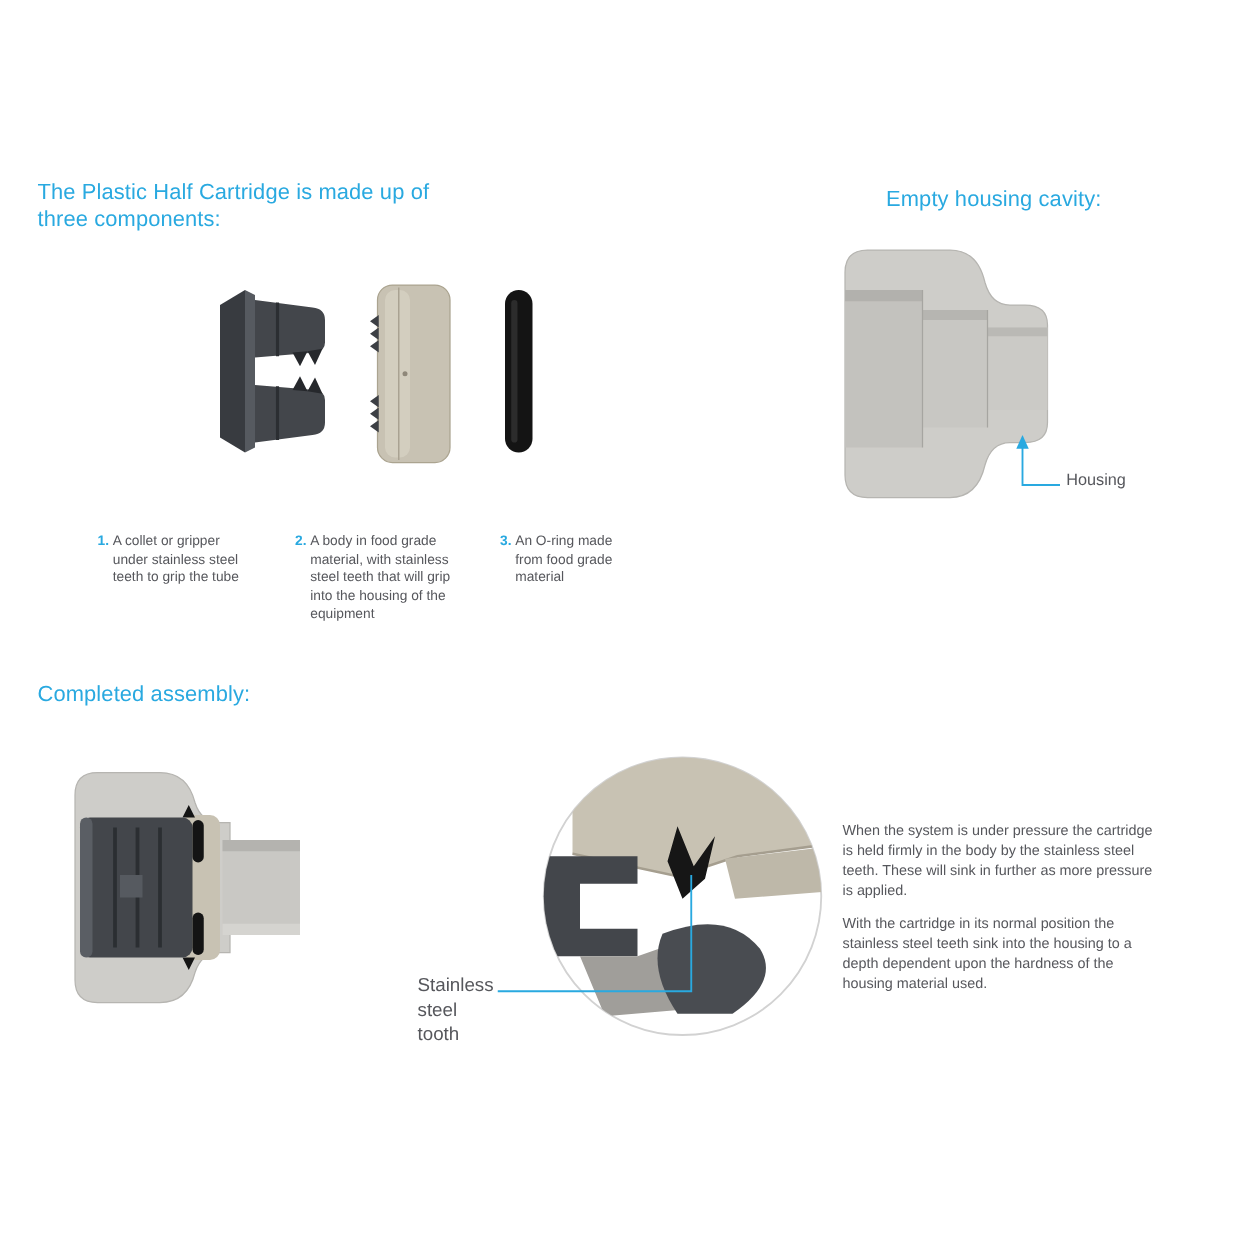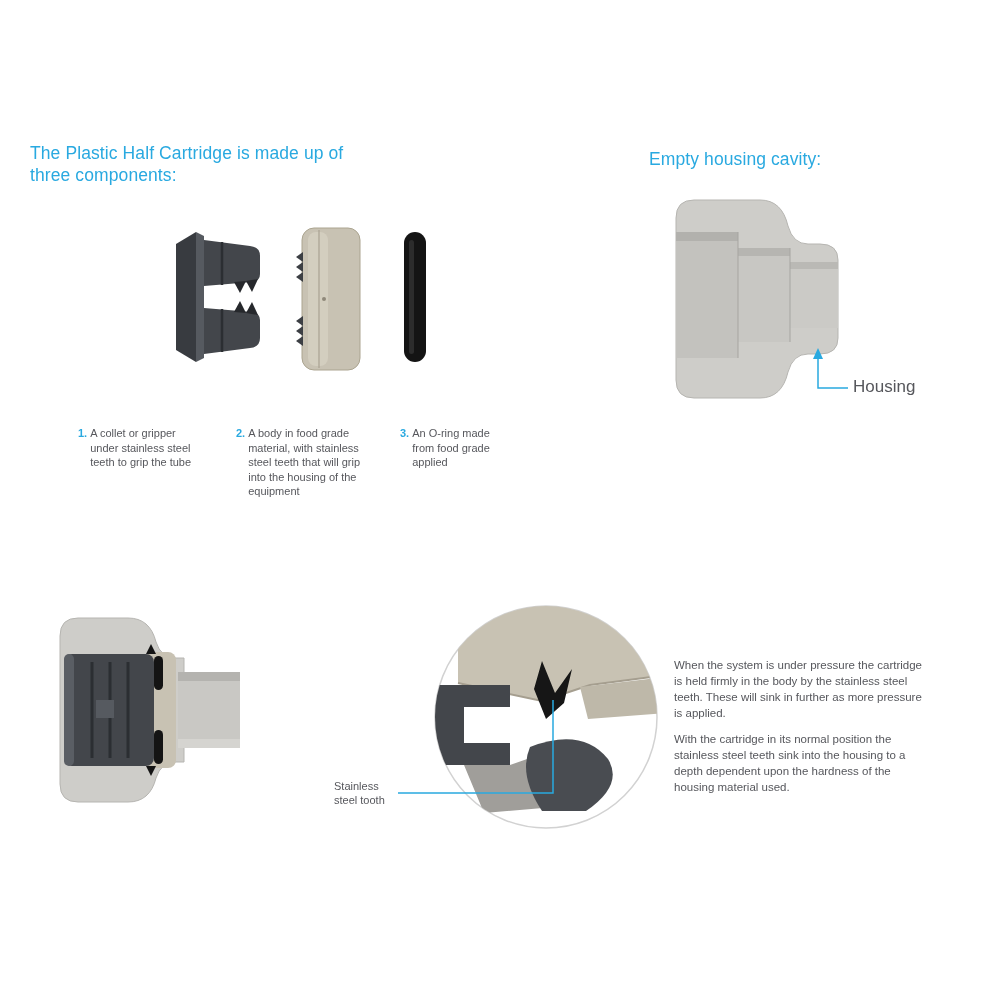--- a/index.html
+++ b/index.html
@@ -5,61 +5,62 @@
   html,body{margin:0;padding:0;background:#ffffff;}
   .canvas{
     position:relative;width:1000px;height:844px;background:#ffffff;overflow:hidden;
     font-family:"Liberation Sans", sans-serif;color:var(--text,#56575c);
   }
   .heading{
     position:absolute;margin:0;font-size:17.5px;font-weight:500;line-height:1.25;
     color:var(--accent,#29a9e0);letter-spacing:.1px;
   }
   #h-components{left:30px;top:143px;width:330px;}
-  #h-housing{left:649px;top:149px;width:260px;}
+  #h-housing{left:665px;top:149px;width:260px;text-align:center;}
   #h-assembly{left:30px;top:545px;width:300px;}
 
   .illo{position:absolute;display:block;}
   #collet-illo{left:162px;top:226px;}
   #body-illo{left:294px;top:224px;}
   #oring-illo{left:398px;top:228px;}
   #housing-illo{left:668px;top:192px;}
   #assembly-illo{left:48px;top:610px;}
   #zoom-illo{left:430px;top:601px;}
   #housing-callout{left:808px;top:346px;}
   #tooth-callout{left:398px;top:697px;}
 
   .item{position:absolute;top:426px;display:flex;gap:3px;font-size:11px;line-height:1.32;}
   #item-1{left:78px;width:124px;}
   #item-2{left:236px;width:134px;}
   #item-3{left:400px;width:100px;}
   .num{color:var(--accent,#29a9e0);font-weight:bold;flex:0 0 auto;}
   .itext{flex:1 1 auto;color:var(--text,#56575c);}
 
-  .callout-label{position:absolute;font-size:17px;color:var(--text,#56575c);line-height:1.3;}
+  .callout-label{position:absolute;font-size:13px;color:var(--text,#56575c);line-height:1.3;}
   #housing-label{left:853px;top:376px;}
-  #tooth-label{left:334px;top:779px;width:62px;font-size:11px;}
+  #tooth-label{left:334px;top:779px;width:62px;font-size:15px;}
 
   #paragraphs{position:absolute;left:674px;top:658px;width:256px;}
   #paragraphs p{margin:0 0 11px 0;font-size:11.5px;line-height:1.38;color:var(--text,#56575c);}
 
   .callout-line{stroke:var(--accent,#29a9e0);stroke-width:1.5;fill:none;}
   .callout-arrow{fill:var(--accent,#29a9e0);}
   .fill-dark{fill:var(--part_dark,#43464b);}
   .fill-beige{fill:var(--part_beige,#c8c2b3);}
   .fill-gray{fill:var(--part_gray,#cecdc9);}
   .fill-black{fill:var(--oring_black,#141414);}
 </style>
 </head>
 <body>
 
 <div class="canvas">
 
   <h2 class="heading" id="h-components">The Plastic Half Cartridge is made up of three components:</h2>
   <h2 class="heading" id="h-housing">Empty housing cavity:</h2>
+  <h2 class="heading" id="h-assembly">Completed assembly:</h2>
 
   <svg class="illo" id="collet-illo" width="108" height="142" viewBox="0 0 108 142">
     <polygon points="14,18 34,6 34,136 14,124" fill="#383b40"></polygon>
     <polygon points="34,6 42,10 42,132 34,136" fill="#565a60"></polygon>
     <path d="M42,14 L88,20 Q98,21 98,30 L98,48 Q98,55 90,56 L42,60 Z" class="fill-dark"></path>
     <polygon points="72,56 78,67 84,55" fill="#26282c"></polygon>
     <polygon points="84,55 90,66 96,53" fill="#26282c"></polygon>
     <path d="M42,128 L88,122 Q98,121 98,112 L98,94 Q98,87 90,86 L42,82 Z" class="fill-dark"></path>
     <polygon points="72,86 78,75 84,87" fill="#26282c"></polygon>
     <polygon points="84,87 90,76 96,89" fill="#26282c"></polygon>
@@ -106,21 +107,21 @@
   <div class="item" id="item-1">
     <span class="num">1.</span>
     <span class="itext">A collet or gripper under stainless steel teeth to grip the tube</span>
   </div>
   <div class="item" id="item-2">
     <span class="num">2.</span>
     <span class="itext">A body in food grade material, with stainless steel teeth that will grip into the housing of the equipment</span>
   </div>
   <div class="item" id="item-3">
     <span class="num">3.</span>
-    <span class="itext">An O-ring made from food grade applied</span>
+    <span class="itext">An O-ring made from food grade material</span>
   </div>
 
   <svg class="illo" id="assembly-illo" width="192" height="200" viewBox="0 0 192 200">
     <path d="M30,8 L80,8 Q102,8 108,32 Q113,48 128,48 L136,48 L136,152 L128,152 Q113,152 108,168 Q102,192 80,192 L30,192 Q12,192 12,174 L12,26 Q12,8 30,8 Z" class="fill-gray" stroke="#b6b5b1" stroke-width="1"></path>
     <rect x="130" y="62" width="62" height="76" fill="#c9c8c4"></rect>
     <rect x="130" y="62" width="62" height="9" fill="#b4b3af"></rect>
     <rect x="130" y="129" width="62" height="9" fill="#d5d4d0"></rect>
     <rect x="98" y="42" width="30" height="116" rx="8" class="fill-beige"></rect>
     <polygon points="98,44 103,34 108,44" class="fill-black"></polygon>
     <polygon points="98,156 103,166 108,156" class="fill-black"></polygon>

